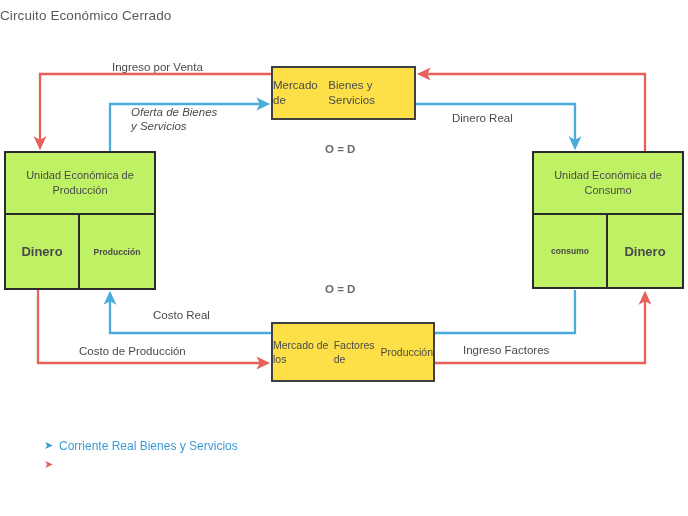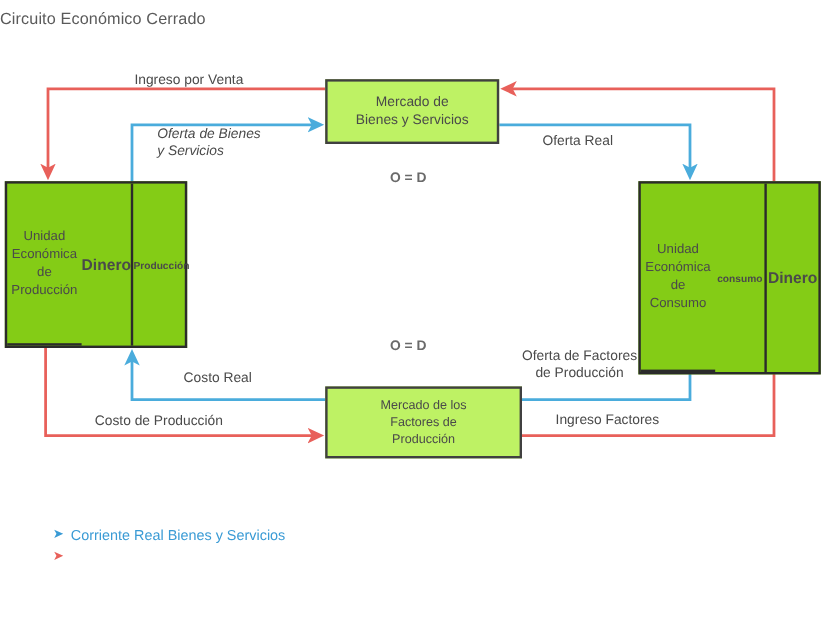--- a/index.html
+++ b/index.html
@@ -34,46 +34,46 @@
     text-align: left;
     font-size: 13.5px;
     color: #5a5a5a;
     font-family: "Liberation Sans", sans-serif;
     letter-spacing: 0.1px;
   }
   .node-box {
     position: absolute;
     box-sizing: border-box;
     border: 2.2px solid #404040;
-    background: #bef264;
+    background: #fde047;
     color: #4a4a4a;
     font-size: 11.5px;
     line-height: 15px;
-    text-align: center;
+    text-align: left;
     display: flex;
     align-items: center;
     justify-content: center;
-    flex-direction: column;
+    flex-direction: row;
     font-family: "Liberation Sans", sans-serif;
   }
   .node-box .node-label { display: block; }
 
   #box-market-goods { left: 271px; top: 66px; width: 145px; height: 54px; }
   #box-market-factors { left: 271px; top: 322px; width: 164px; height: 60px; font-size: 10.5px; line-height: 14px; }
 
   .unit-box {
     position: absolute;
     box-sizing: border-box;
     border: 2.2px solid #2b2b2b;
-    background: #84cc16;
-    display: flex;
-    flex-direction: row;
+    background: #bef264;
+    display: flex;
+    flex-direction: column;
   }
   #box-unit-production { left: 4px; top: 151px; width: 152px; height: 139px; }
-  #box-unit-consumption { left: 532px; top: 151px; width: 152px; height: 161px; }
+  #box-unit-consumption { left: 532px; top: 151px; width: 152px; height: 138px; }
   .unit-head {
     flex: 0 0 62px;
     box-sizing: border-box;
     border-bottom: 2.2px solid #2b2b2b;
     display: flex;
     align-items: center;
     justify-content: center;
     text-align: center;
     color: #4a4a4a;
     font-size: 11px;
@@ -213,27 +213,25 @@
     </div>
     <div class="unit-cells">
       <div class="unit-cell divider-right cell-small">consumo</div>
       <div class="unit-cell cell-big">Dinero</div>
     </div>
   </div>
 
   <div class="flow-label" id="label-ingreso-venta">Ingreso por  Venta</div>
   <div class="flow-label" id="label-oferta-bienes">Oferta de Bienes
 y Servicios</div>
-  <div class="flow-label" id="label-ingreso-real">Oferta Real</div>
+  <div class="flow-label" id="label-ingreso-real">Dinero Real</div>
   <div class="eq-label" id="label-od-top">O = D</div>
   <div class="eq-label" id="label-od-bottom">O = D</div>
   <div class="flow-label" id="label-costo-real">Costo Real</div>
   <div class="flow-label" id="label-costo-prod">Costo de Producción</div>
-  <div class="flow-label" id="label-oferta-factores">Oferta de Factores
-de Producción</div>
   <div class="flow-label" id="label-ingreso-monet">Ingreso Factores</div>
 
   <div class="legend">
     <div class="legend-row legend-blue">
       <span class="legend-marker">➤</span>
       <span>Corriente  Real Bienes  y  Servicios</span>
     </div>
     <div class="legend-row legend-red">
       <span class="legend-marker">➤</span>
     </div>

